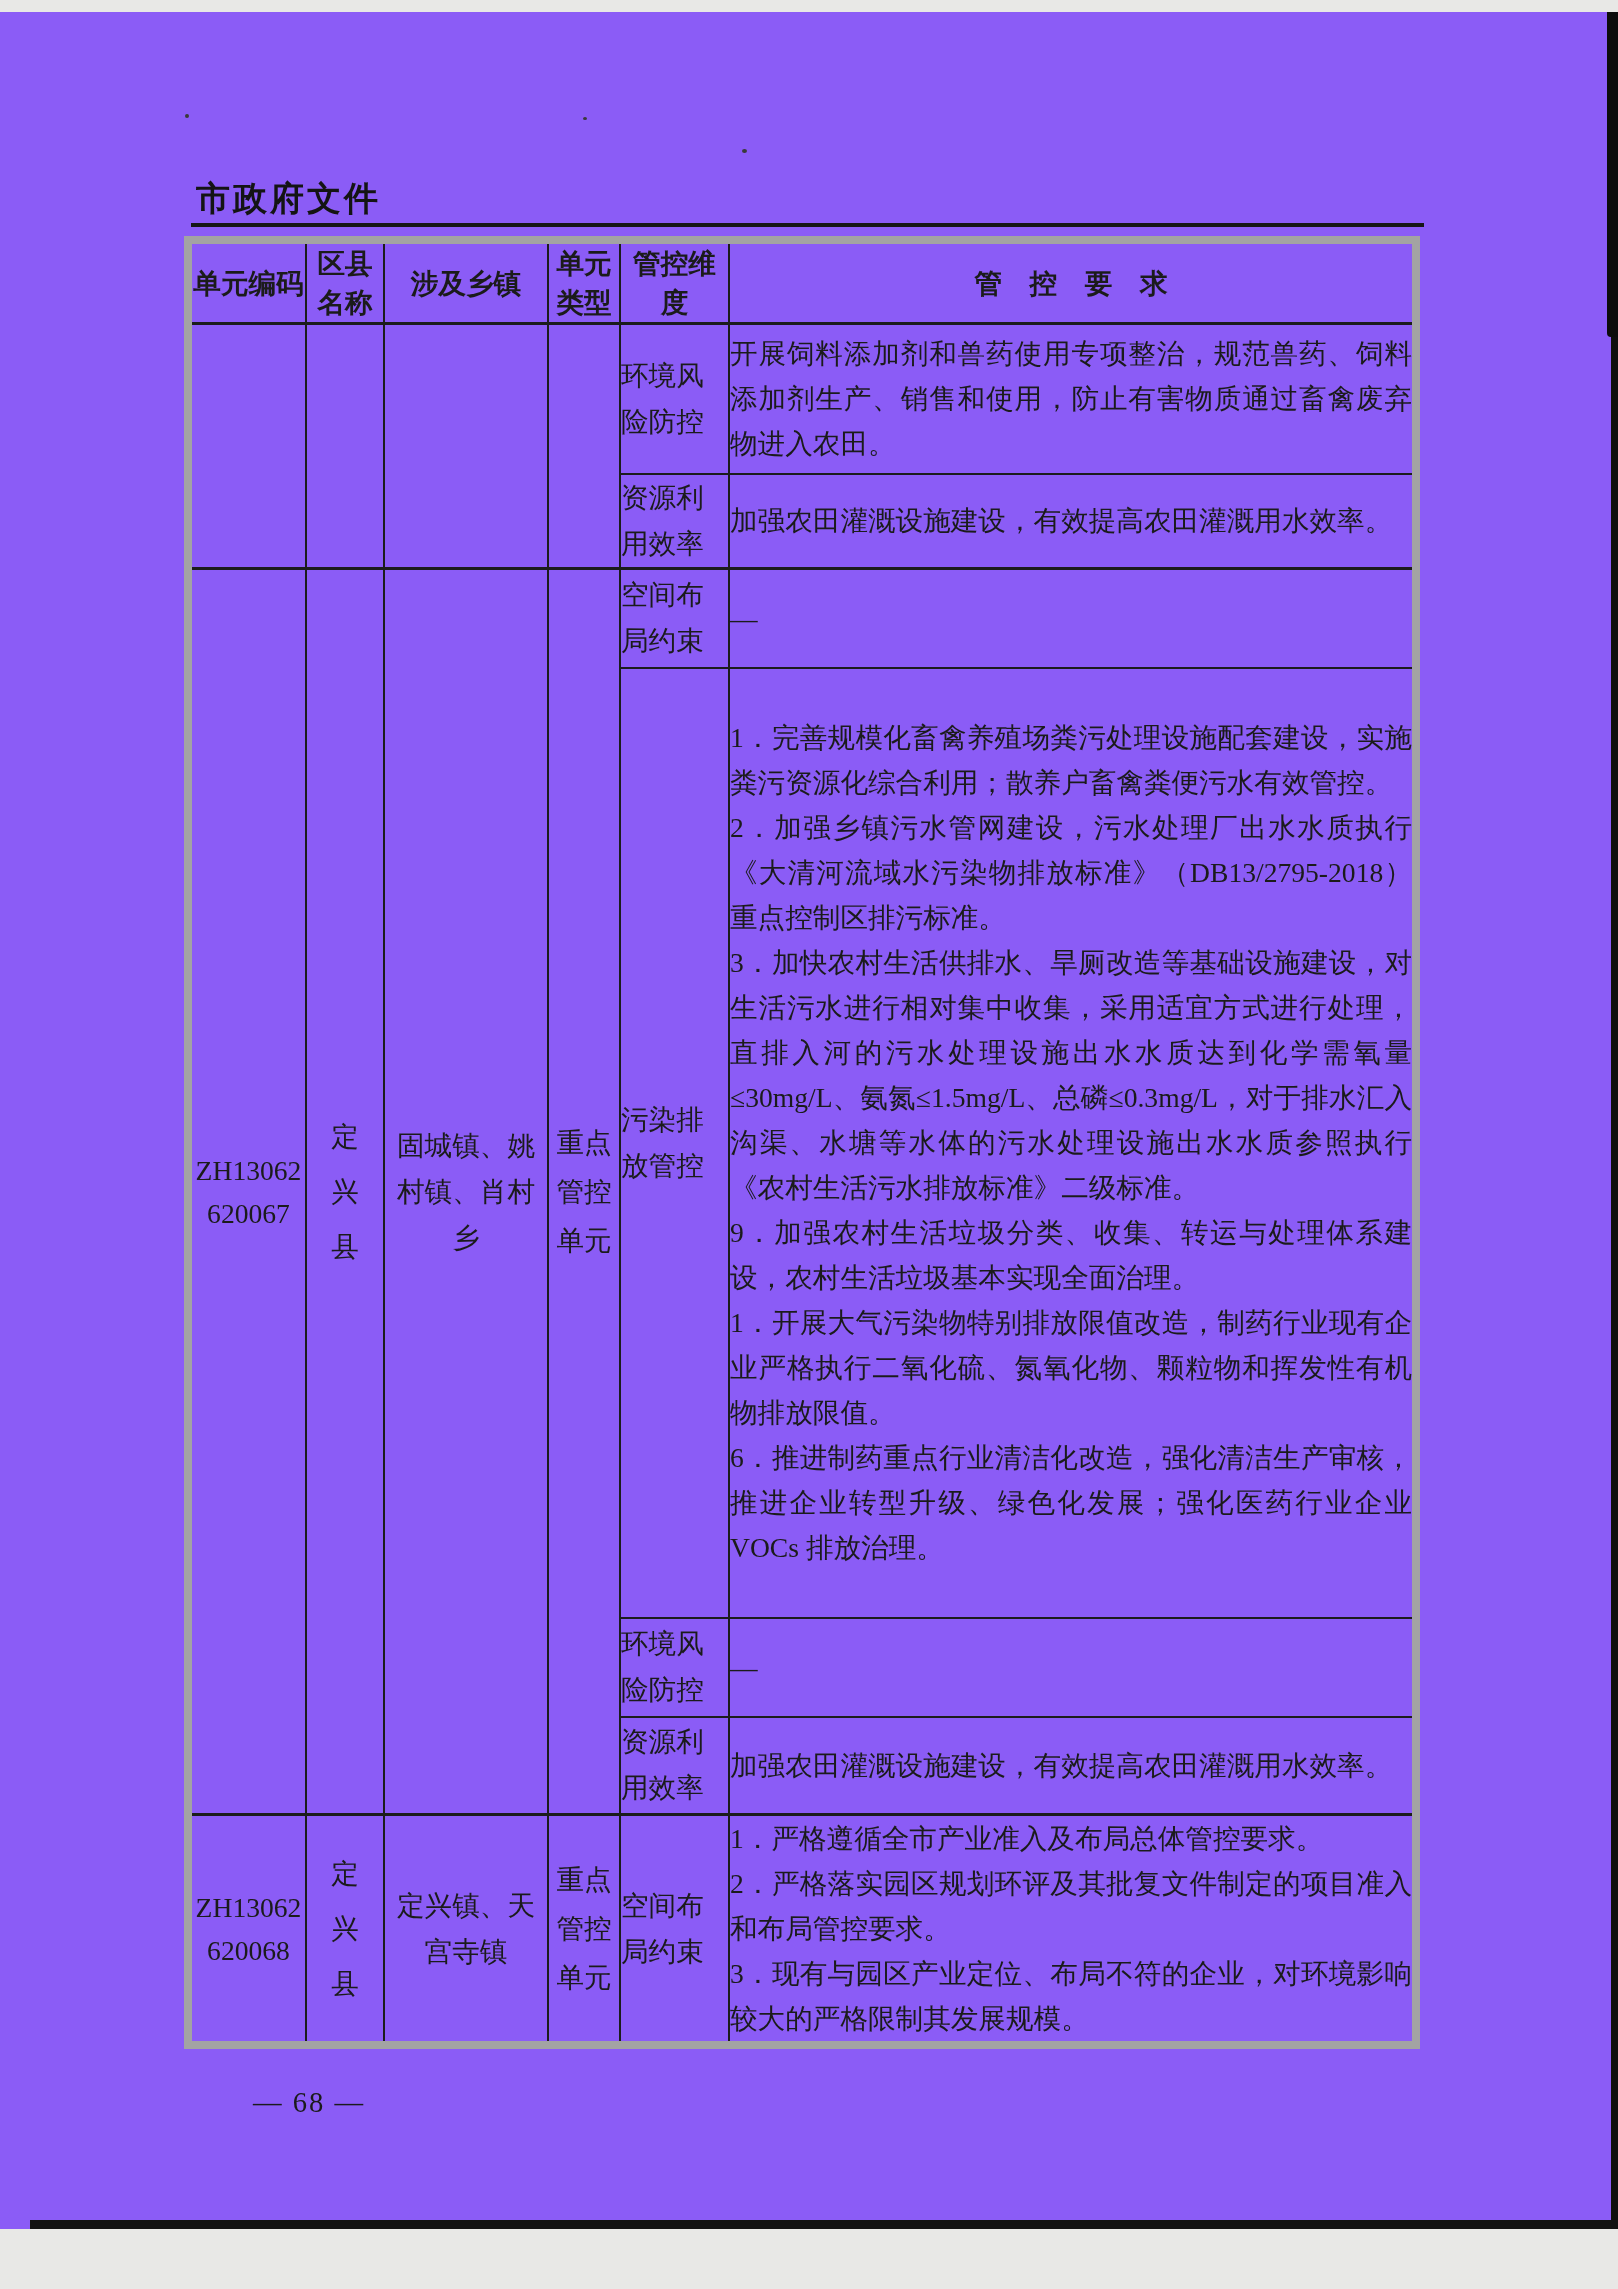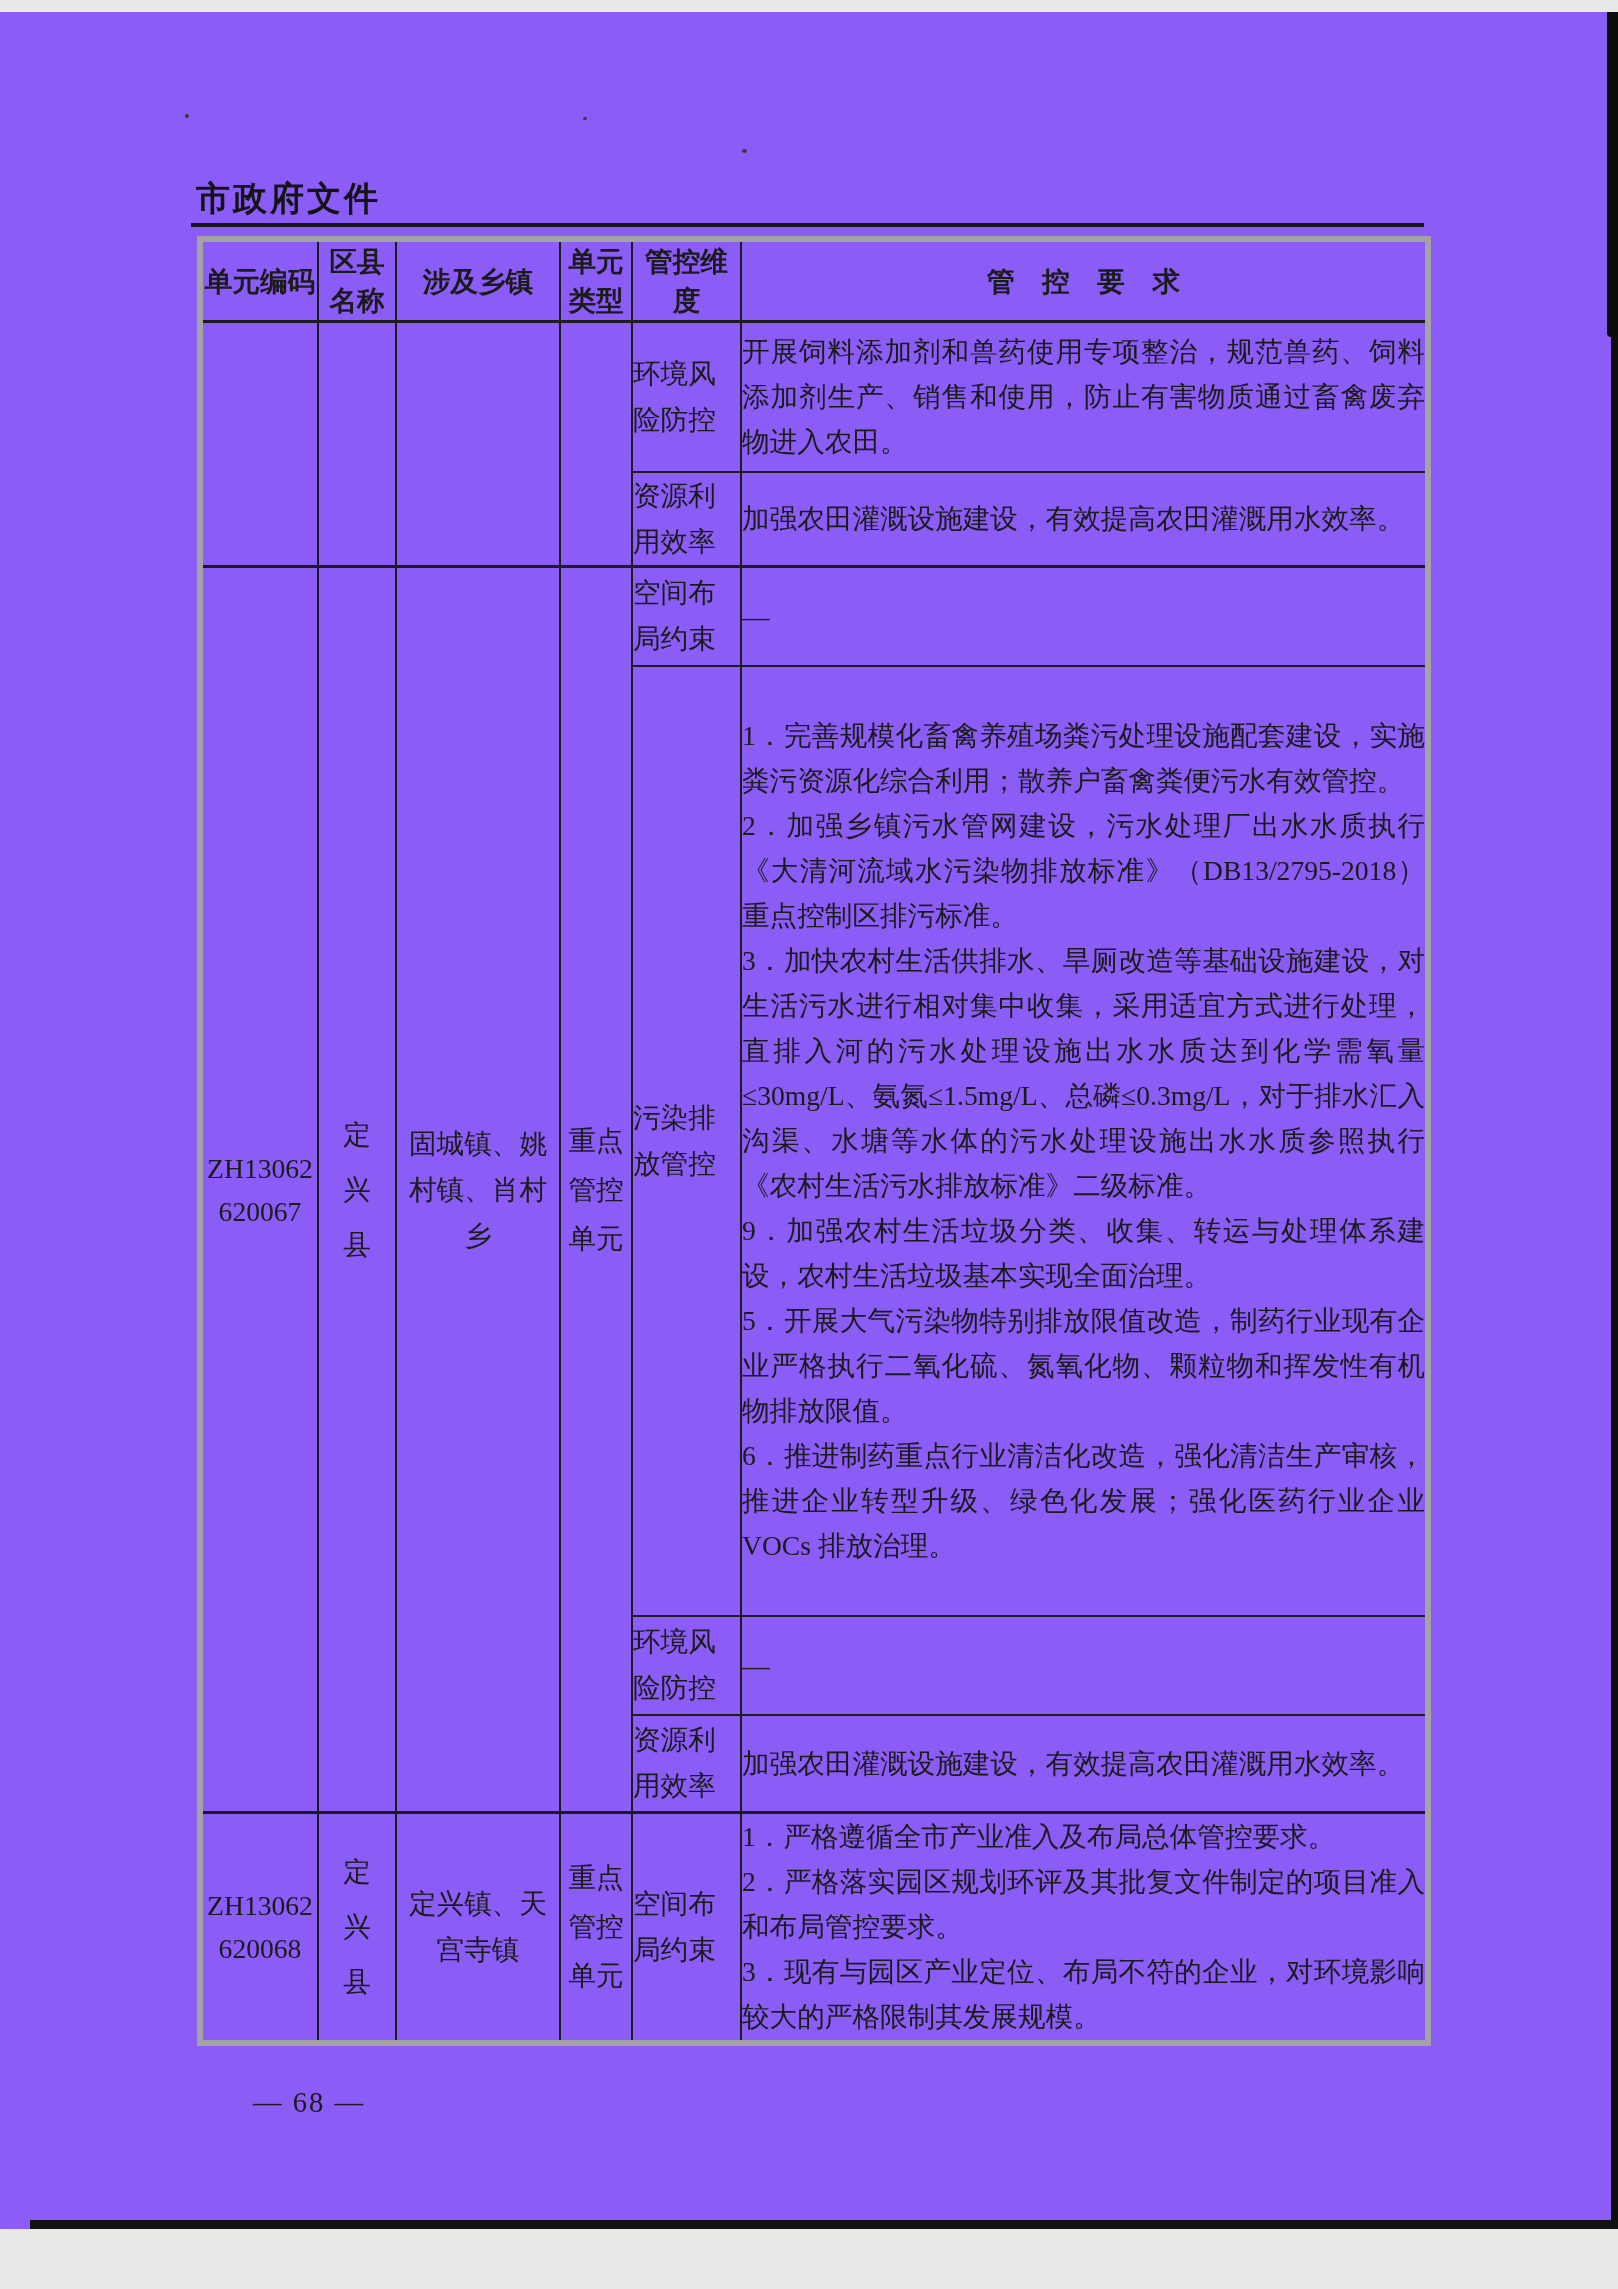--- a/index.html
+++ b/index.html
@@ -24,24 +24,24 @@
     position:absolute; right:198px; top:175px;
     font-size:26.6px; letter-spacing:1px; color:#1d1d1d;
   }
   .header-rule {
     position:absolute; left:191px; top:211px;
     width:1233px; height:3.9px; background:#161616;
   }
 
   
   table.ctrl {
-    position:absolute; left:197px; top:224px;
+    position:absolute; left:184px; top:224px;
     width:1227px;
     border-collapse:collapse; table-layout:fixed;
-    border:6px solid #a3a3a3;
+    border:8px solid #a3a3a3;
   }
   table.ctrl th, table.ctrl td {
     border:2px solid #1c1c1c;
     padding:0;
     vertical-align:middle;
     font-size:27.6px;
     color:#1b1b1b;
   }
   tr.block-start > th, tr.block-start > td { border-top-width:3px; }
   tr.head-row > th { border-bottom-width:3.9px; }
@@ -180,21 +180,21 @@
       </tr>
       <tr style="height:950px">
         <td class="dim-cell">
           <div class="dim">污染排放管控</div>
         </td>
         <td class="req-cell">
           <div class="req-item">1．完善规模化畜禽养殖场粪污处理设施配套建设，实施粪污资源化综合利用；散养户畜禽粪便污水有效管控。</div>
           <div class="req-item">2．加强乡镇污水管网建设，污水处理厂出水水质执行《大清河流域水污染物排放标准》（DB13/2795-2018）重点控制区排污标准。</div>
           <div class="req-item">3．加快农村生活供排水、旱厕改造等基础设施建设，对生活污水进行相对集中收集，采用适宜方式进行处理，直排入河的污水处理设施出水水质达到化学需氧量≤30mg/L、氨氮≤1.5mg/L、总磷≤0.3mg/L，对于排水汇入沟渠、水塘等水体的污水处理设施出水水质参照执行《农村生活污水排放标准》二级标准。</div>
           <div class="req-item">9．加强农村生活垃圾分类、收集、转运与处理体系建设，农村生活垃圾基本实现全面治理。</div>
-          <div class="req-item">5．开展大气污染物特别排放限值改造，制药行业现有企业严格执行二氧化硫、氮氧化物、颗粒物和挥发性有机物排放限值。</div>
+          <div class="req-item">1．开展大气污染物特别排放限值改造，制药行业现有企业严格执行二氧化硫、氮氧化物、颗粒物和挥发性有机物排放限值。</div>
           <div class="req-item">6．推进制药重点行业清洁化改造，强化清洁生产审核，推进企业转型升级、绿色化发展；强化医药行业企业 VOCs 排放治理。</div>
         </td>
       </tr>
       <tr style="height:99px">
         <td class="dim-cell">
           <div class="dim">环境风险防控</div>
         </td>
         <td class="req-cell">
           <div class="req-dash">—</div>
         </td>

